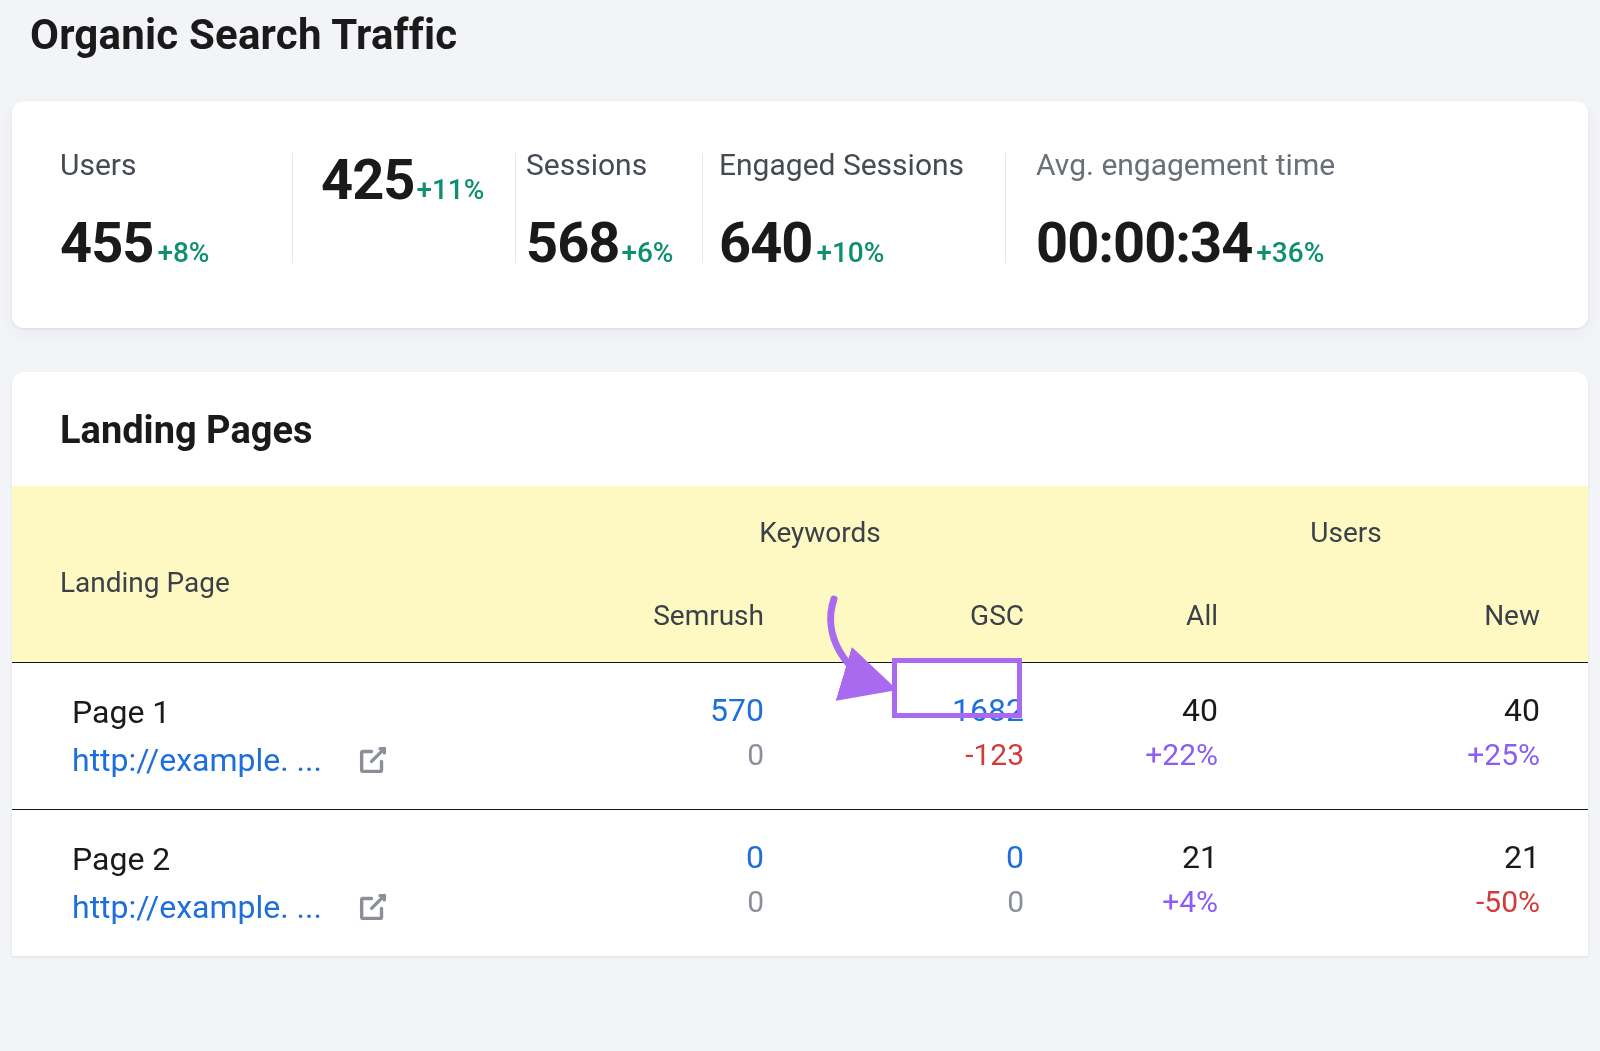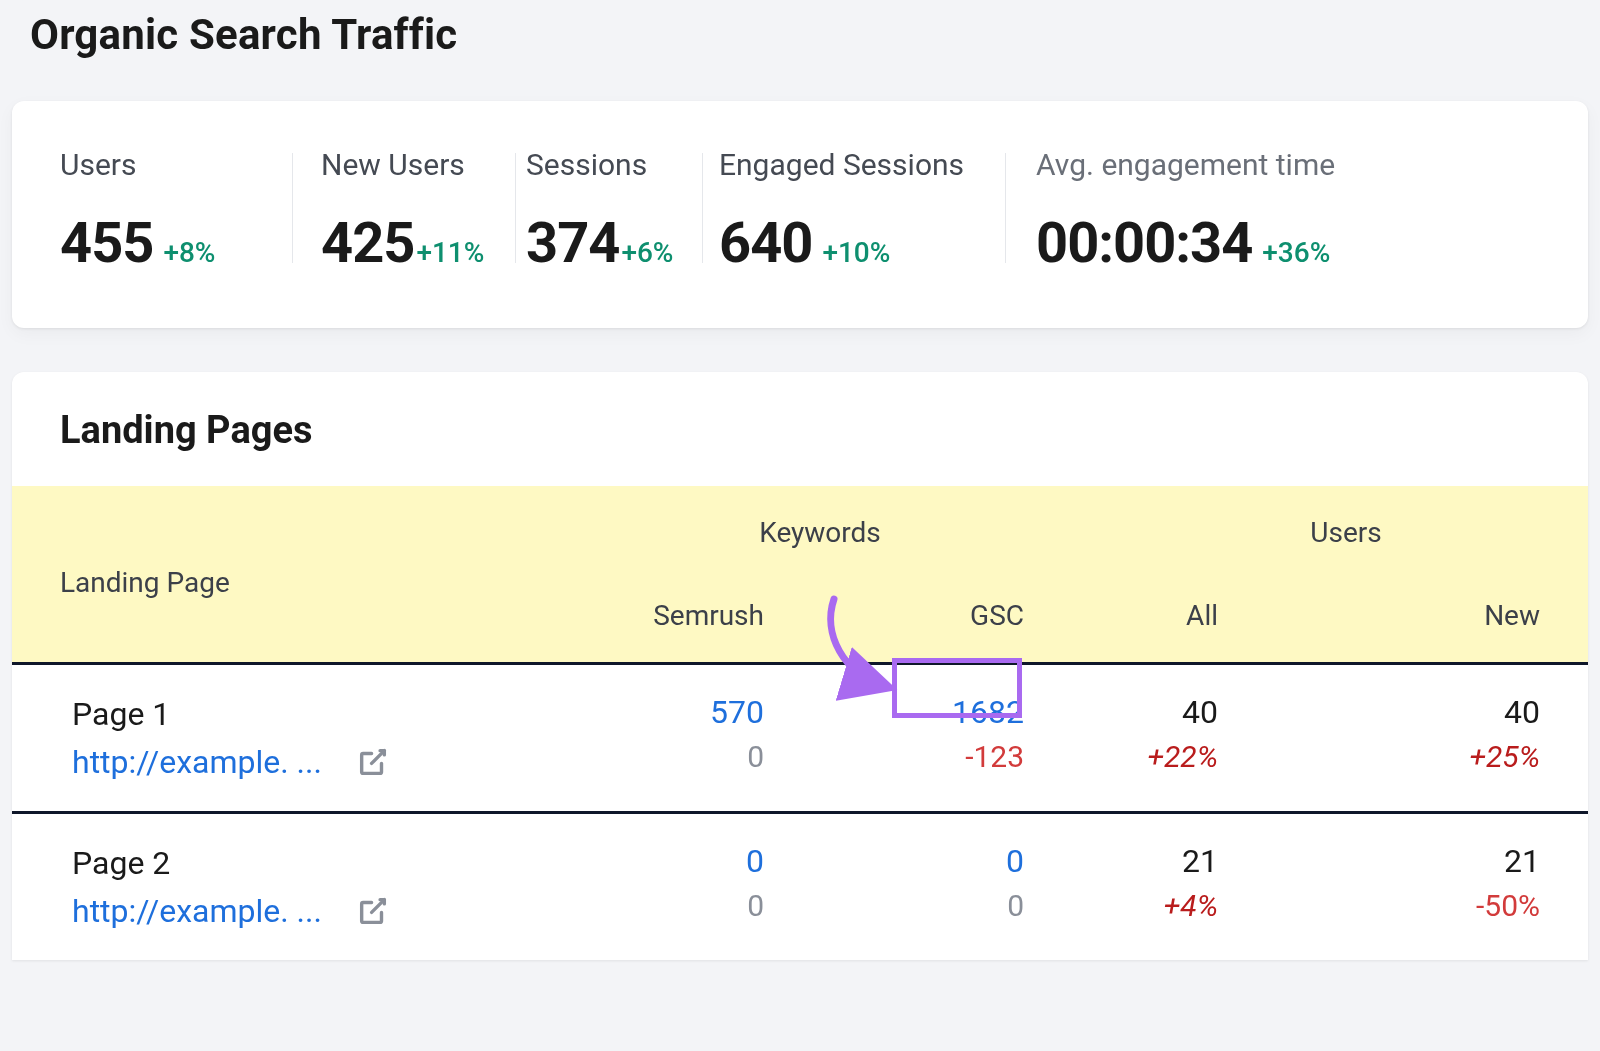--- a/index.html
+++ b/index.html
@@ -42,21 +42,21 @@
   .stat-label {
     font-size: 30px;
     font-weight: 400;
     color: #454a53;
     margin-bottom: 28px;
     white-space: nowrap;
   }
   .stat-value-row {
     display: flex;
     align-items: baseline;
-    gap: 10px;
+    gap: 4px;
   }
   .stat-value {
     font-size: 56px;
     font-weight: 700;
     color: #1a1a1a;
     letter-spacing: -1px;
   }
   .stat-change {
     font-size: 28px;
     font-weight: 500;
@@ -107,21 +107,21 @@
   }
   .thead-row.top td { padding: 30px 28px 14px 28px; }
   .thead-row.sub td { padding: 36px 28px 30px 28px; }
   .col-page { width: 576px; padding-left: 48px !important; }
   .col-semrush { width: 204px; text-align: right; }
   .col-gsc { width: 260px; text-align: right; }
   .col-all { width: 194px; text-align: right; }
   .col-new { text-align: right; padding-right: 48px !important; }
 
   .row td {
-    border-top: 3px solid #0f172a;
+    border-top: 1px solid #0f172a;
     vertical-align: top;
     padding: 28px 28px 32px 28px;
     font-size: 30px;
   }
   .row .col-page { padding-left: 60px !important; padding-top: 30px; padding-bottom: 30px;}
   .page-name {
     font-size: 32px;
     color: #1a1a1a;
     margin-bottom: 10px;
   }
@@ -143,21 +143,21 @@
     display: inline-flex;
     align-items: center;
     justify-content: center;
   }
   .ext-icon svg { width: 34px; height: 34px; }
 
   .num-main { font-size: 32px; text-align: right; }
   .num-sub { font-size: 30px; text-align: right; margin-top: 8px; }
   .blue { color: #1e6fdc; }
   .gray { color: #8a8f99; }
-  .green { color: #b91c1c; font-style: italic; }
+  .green { color: #8b5cf6; }
   .red { color: #d23b3b; }
   .dark { color: #1a1a1a; font-weight: 400;}
 
   
   .highlight-box {
     position: absolute;
     border: 5px solid #a96af0;
     pointer-events: none;
   }
   .arrow-svg {
@@ -176,31 +176,30 @@
   <div class="stats-card">
     <div class="stat users">
       <div class="stat-label">Users</div>
       <div class="stat-value-row">
         <span class="stat-value">455</span>
         <span class="stat-change">+8%</span>
       </div>
     </div>
     <div class="vdiv"></div>
     <div class="stat newusers">
-      <div class="stat-label">New Users</div>
       <div class="stat-value-row">
         <span class="stat-value">425</span>
         <span class="stat-change">+11%</span>
       </div>
     </div>
     <div class="vdiv"></div>
     <div class="stat sessions">
       <div class="stat-label">Sessions</div>
       <div class="stat-value-row">
-        <span class="stat-value">374</span>
+        <span class="stat-value">568</span>
         <span class="stat-change">+6%</span>
       </div>
     </div>
     <div class="vdiv"></div>
     <div class="stat engaged">
       <div class="stat-label">Engaged Sessions</div>
       <div class="stat-value-row">
         <span class="stat-value">640</span>
         <span class="stat-change">+10%</span>
       </div>

